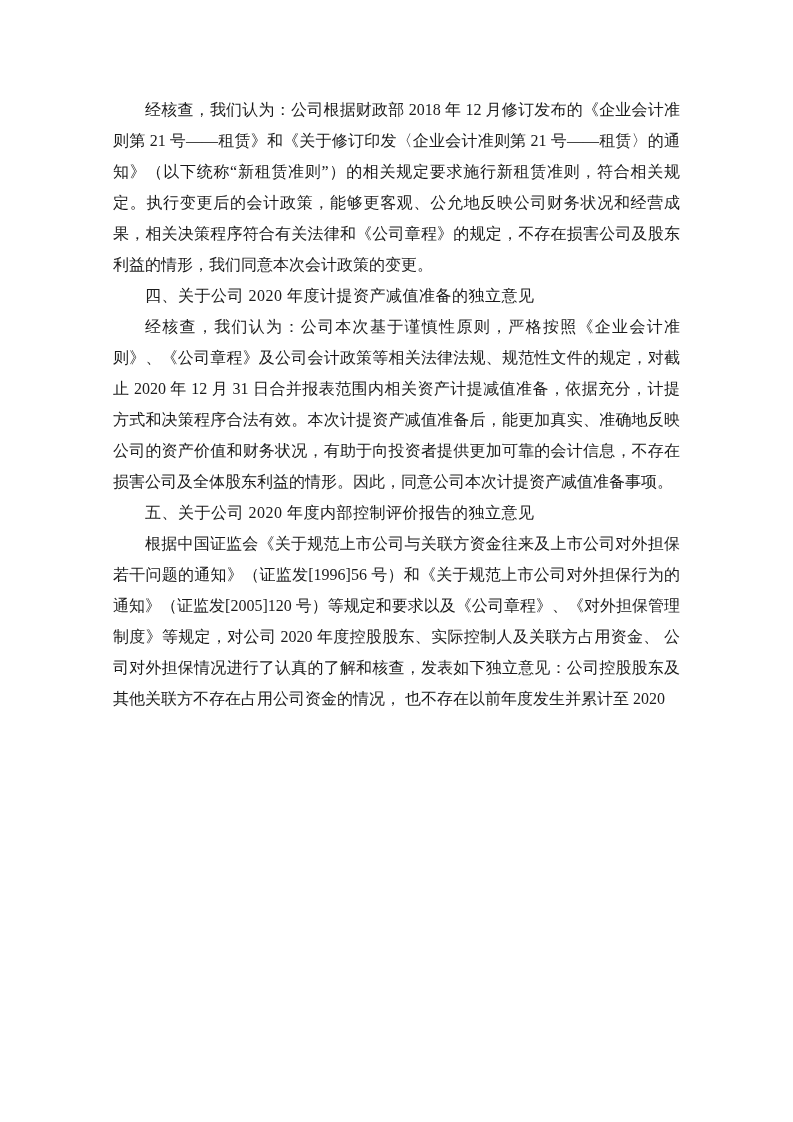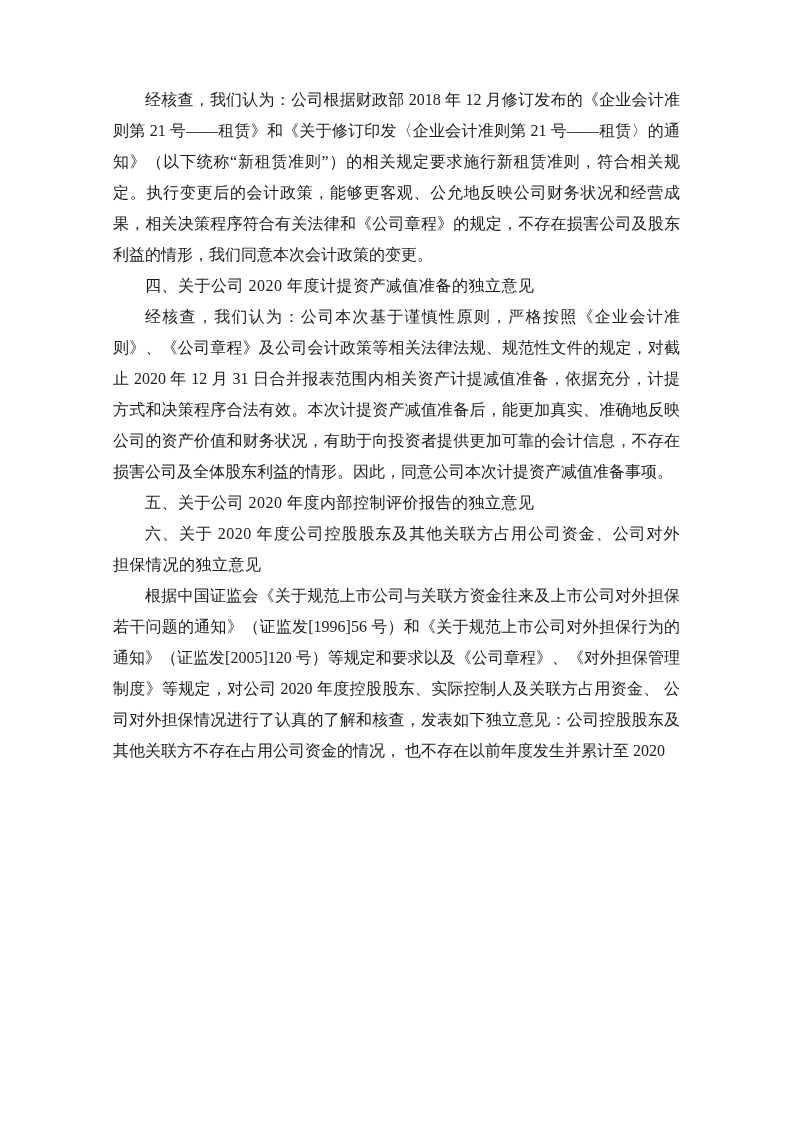--- a/index.html
+++ b/index.html
@@ -12,21 +12,21 @@
     width: 793px;
     height: 1122px;
     margin: 0 auto;
     background: #ffffff;
     overflow: hidden;
     box-sizing: border-box;
   }
   .content {
     position: absolute;
     left: 113px;
-    top: 84px;
+    top: 94px;
     width: 567px;
     font-family: "Liberation Serif", "DejaVu Serif", serif;
     font-size: 16px;
     line-height: 31px;
     color: #1b1b1b;
     text-align: justify;
   }
   .content p {
     margin: 0;
     padding: 0;
@@ -39,16 +39,15 @@
 </style>
 </head>
 <body>
 
 <div class="page" style="background: rgb(255, 255, 255);">
   <div class="content" id="document-content" style="color: rgb(27, 27, 27);">
       <p class="body">经核查，我们认为：公司根据财政部 2018 年 12 月修订发布的《企业会计准则第 21 号——租赁》和《关于修订印发〈企业会计准则第 21 号——租赁〉的通知》（以下统称“新租赁准则”）的相关规定要求施行新租赁准则，符合相关规定。执行变更后的会计政策，能够更客观、公允地反映公司财务状况和经营成果，相关决策程序符合有关法律和《公司章程》的规定，不存在损害公司及股东利益的情形，我们同意本次会计政策的变更。</p>
       <p class="heading">四、关于公司 2020 年度计提资产减值准备的独立意见</p>
       <p class="body">经核查，我们认为：公司本次基于谨慎性原则，严格按照《企业会计准则》、《公司章程》及公司会计政策等相关法律法规、规范性文件的规定，对截止 2020 年 12 月 31 日合并报表范围内相关资产计提减值准备，依据充分，计提方式和决策程序合法有效。本次计提资产减值准备后，能更加真实、准确地反映公司的资产价值和财务状况，有助于向投资者提供更加可靠的会计信息，不存在损害公司及全体股东利益的情形。因此，同意公司本次计提资产减值准备事项。</p>
       <p class="heading">五、关于公司 2020 年度内部控制评价报告的独立意见</p>
-      <p class="heading">六、关于 2020 年度公司控股股东及其他关联方占用公司资金、公司对外担保情况的独立意见</p>
       <p class="body">根据中国证监会《关于规范上市公司与关联方资金往来及上市公司对外担保若干问题的通知》（证监发[1996]56 号）和《关于规范上市公司对外担保行为的通知》（证监发[2005]120 号）等规定和要求以及《公司章程》、《对外担保管理制度》等规定，对公司 2020 年度控股股东、实际控制人及关联方占用资金、 公司对外担保情况进行了认真的了解和核查，发表如下独立意见：公司控股股东及其他关联方不存在占用公司资金的情况， 也不存在以前年度发生并累计至 2020</p>
     </div>
 </div>
 
 </body></html>

